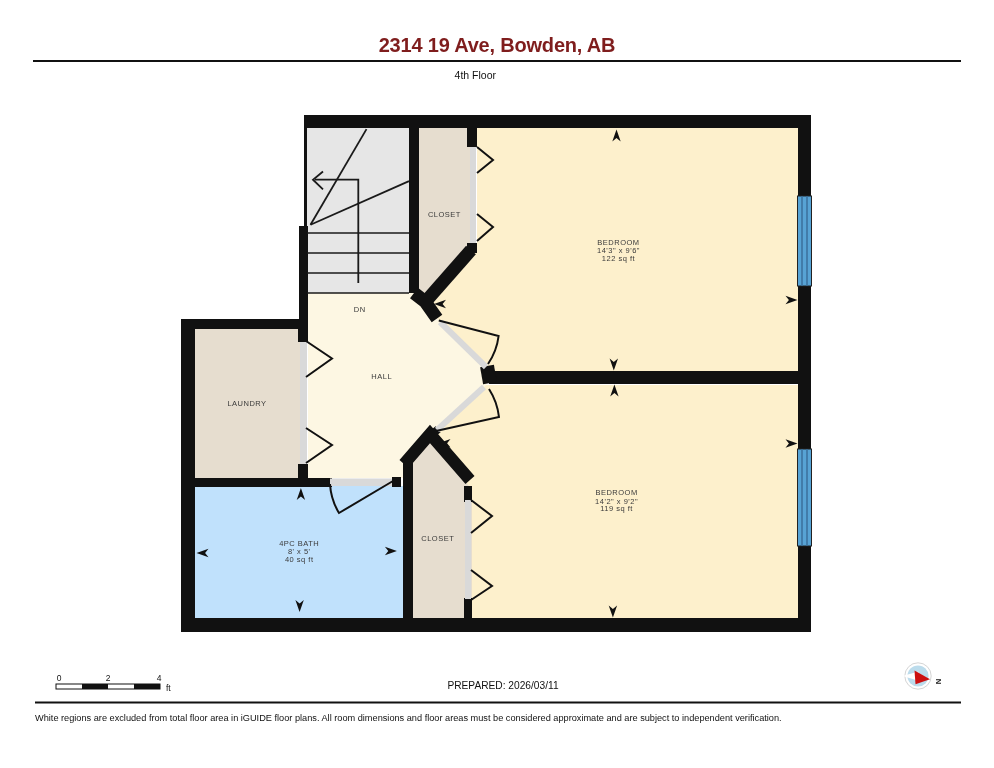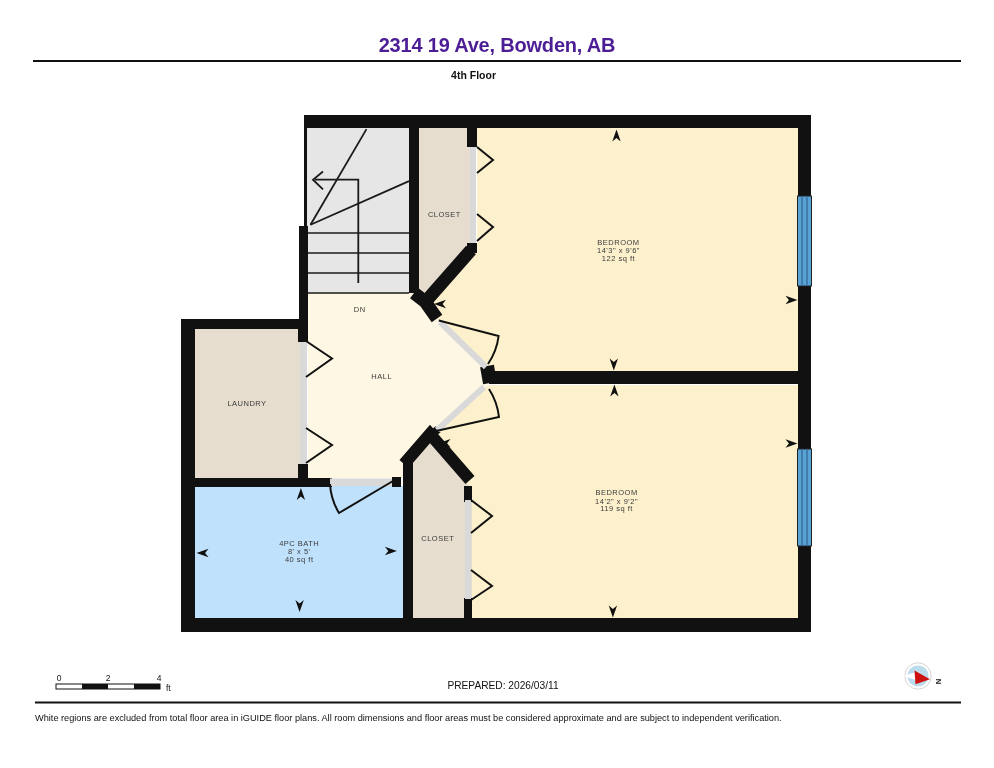--- a/index.html
+++ b/index.html
@@ -3,25 +3,25 @@
 <meta charset="utf-8">
 <style>
   html,body{margin:0;padding:0;background:#ffffff;}
   #page{position:relative;width:994px;height:768px;background:#ffffff;font-family:"Liberation Sans",sans-serif;overflow:hidden;}
   .abs{position:absolute;}
 </style>
 </head>
 <body>
 <div id="page">
 
-  <div class="abs" style="left:0;top:34px;width:994px;text-align:center;font-size:20px;font-weight:bold;color:#4c1d95;letter-spacing:-0.2px;">2314 19 Ave, Bowden, AB</div>
+  <div class="abs" style="left:0;top:34px;width:994px;text-align:center;font-size:20px;font-weight:bold;color:#7f1d1d;letter-spacing:-0.2px;">2314 19 Ave, Bowden, AB</div>
 
   <div class="abs" style="left:33px;top:60px;width:928px;height:2px;background:#111;"></div>
 
-  <div class="abs" style="left:0;top:69px;width:496px;text-align:right;font-size:10.5px;font-weight:bold;color:#111;">4th Floor</div>
+  <div class="abs" style="left:0;top:69px;width:496px;text-align:right;font-size:10.5px;font-weight:normal;color:#111;">4th Floor</div>
 
 
   <svg class="abs" style="left:0;top:0;" width="994" height="768" viewBox="0 0 994 768">
     <g>
 
       <rect x="304" y="128" width="105" height="165" fill="#e6e6e6"></rect>
 
       <polygon points="419,128 467,128 467,250 421,300 419,293" fill="#e6ddcf"></polygon>
 
       <polygon points="477,128 798,128 798,371 495,371 487,369 438,320 425,302 471,249 477,249" fill="#fdf0cc"></polygon>

